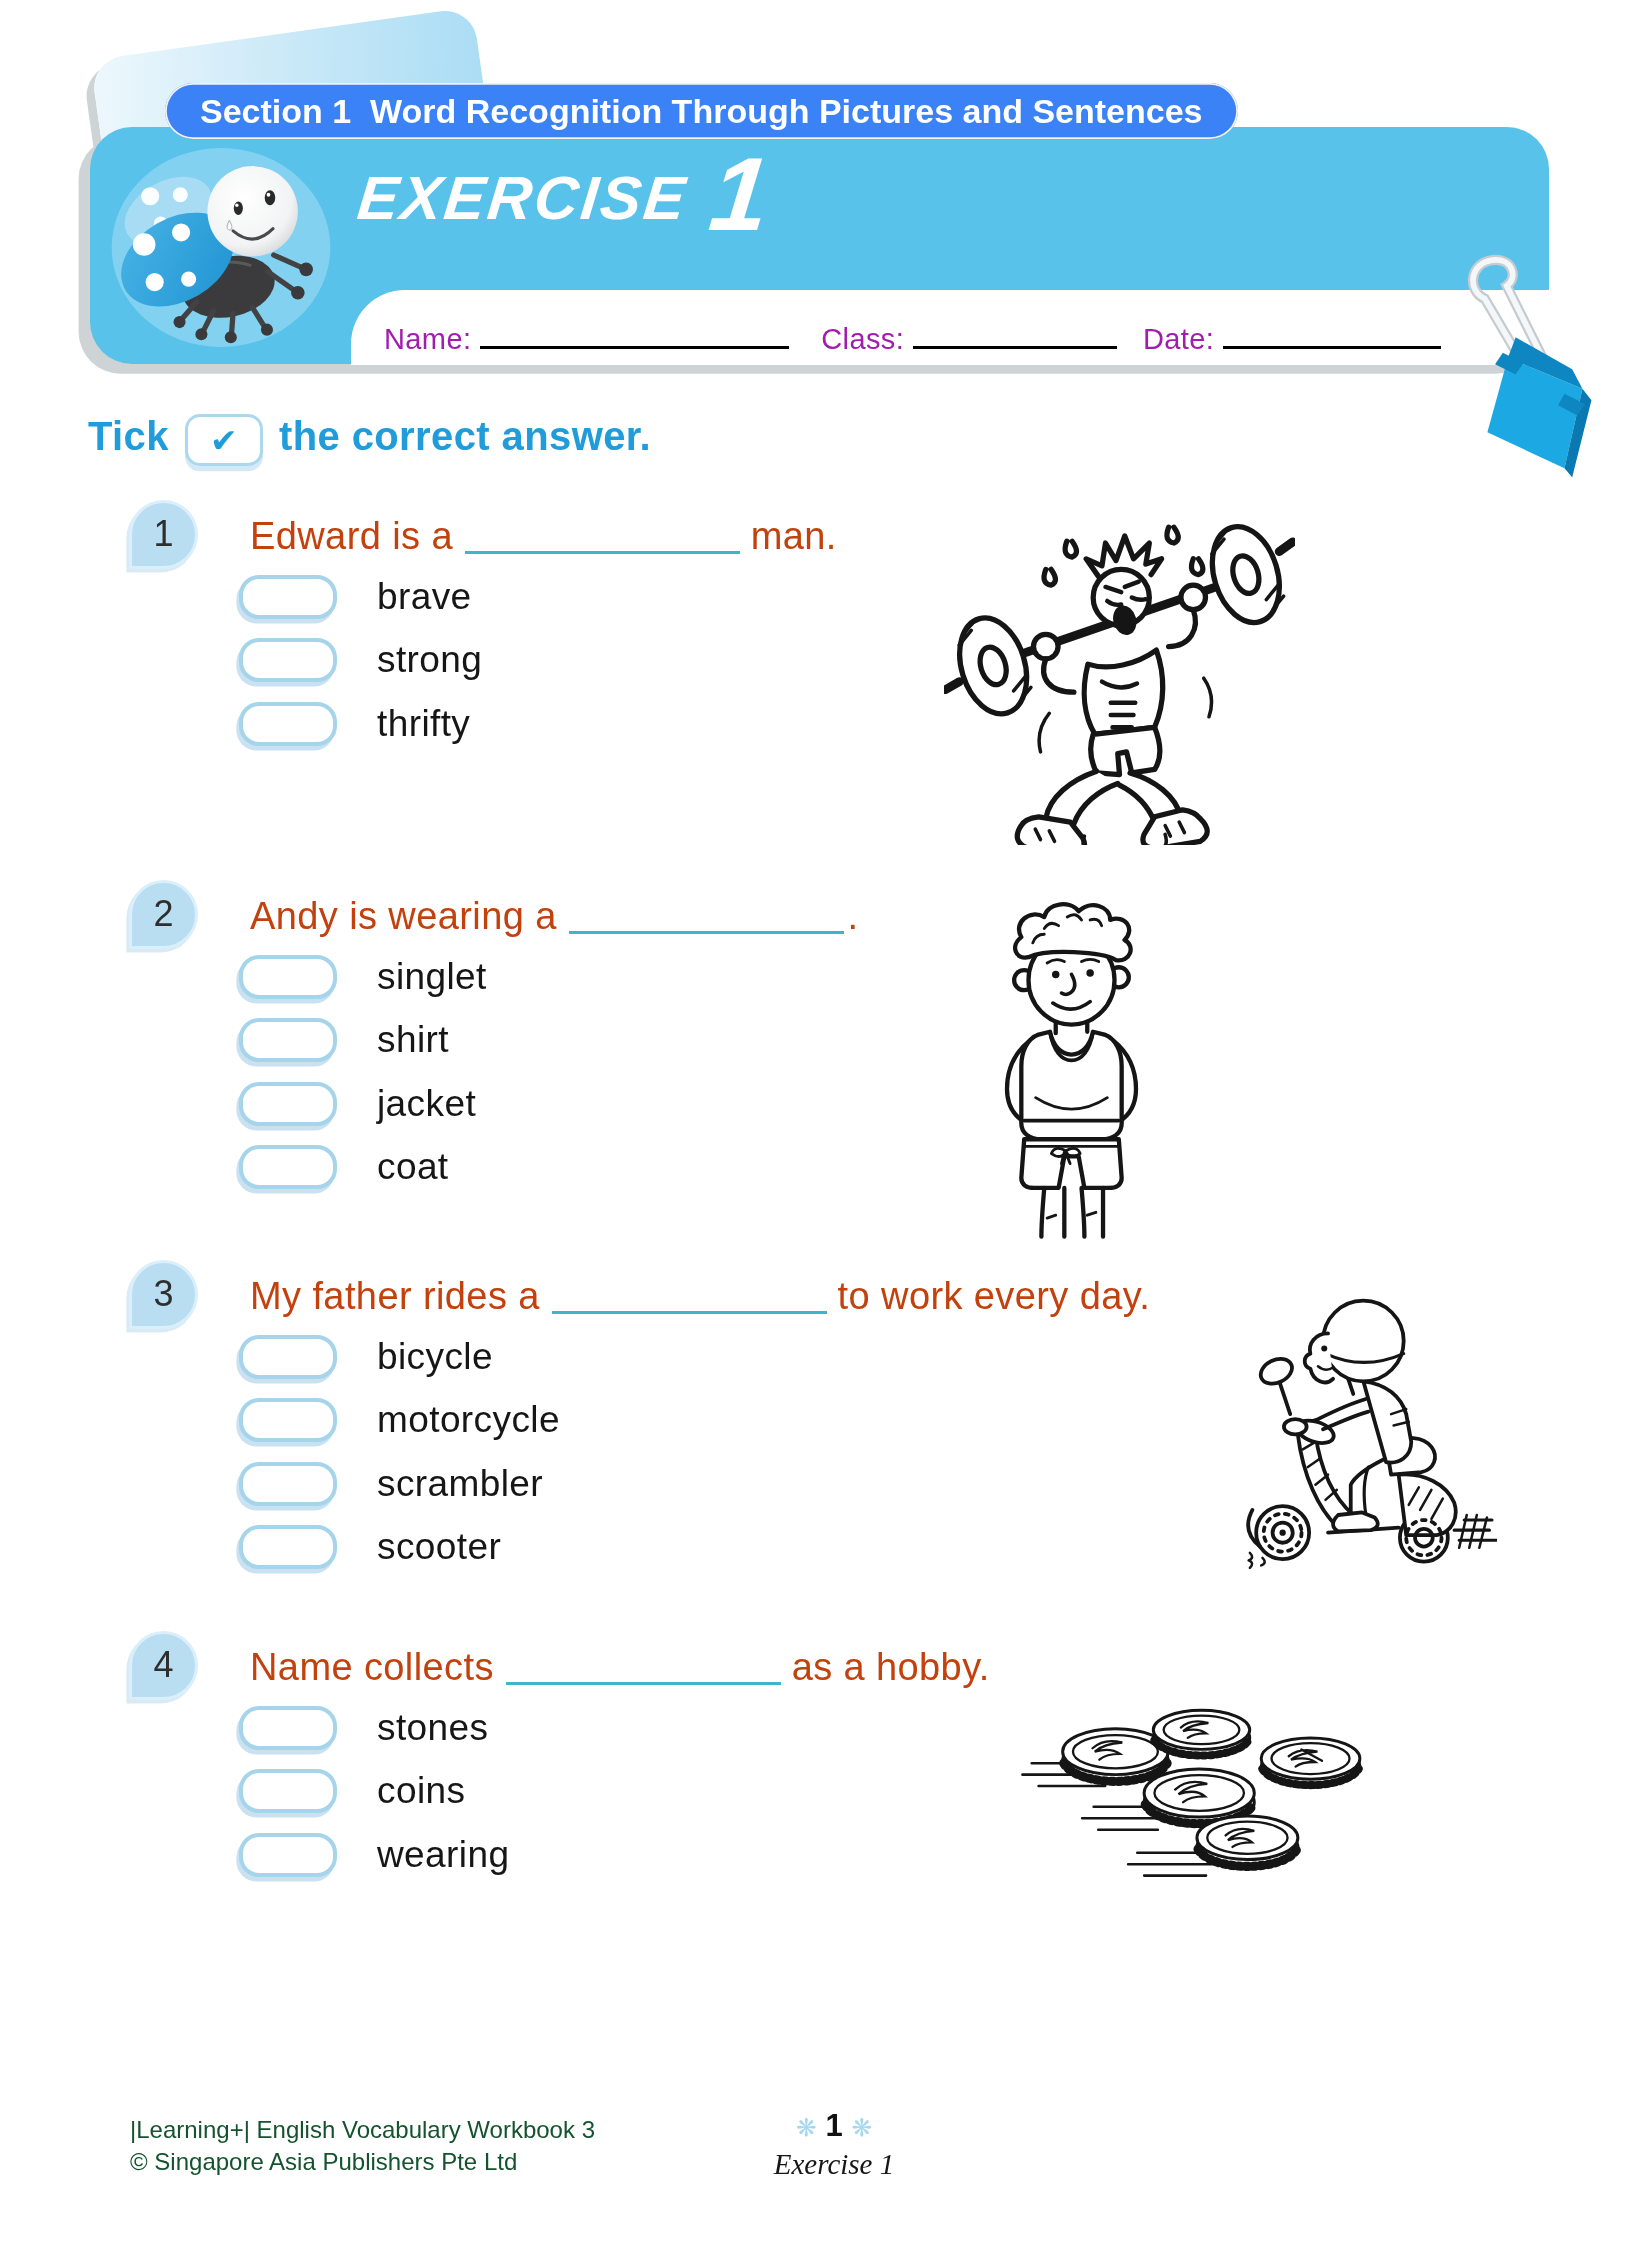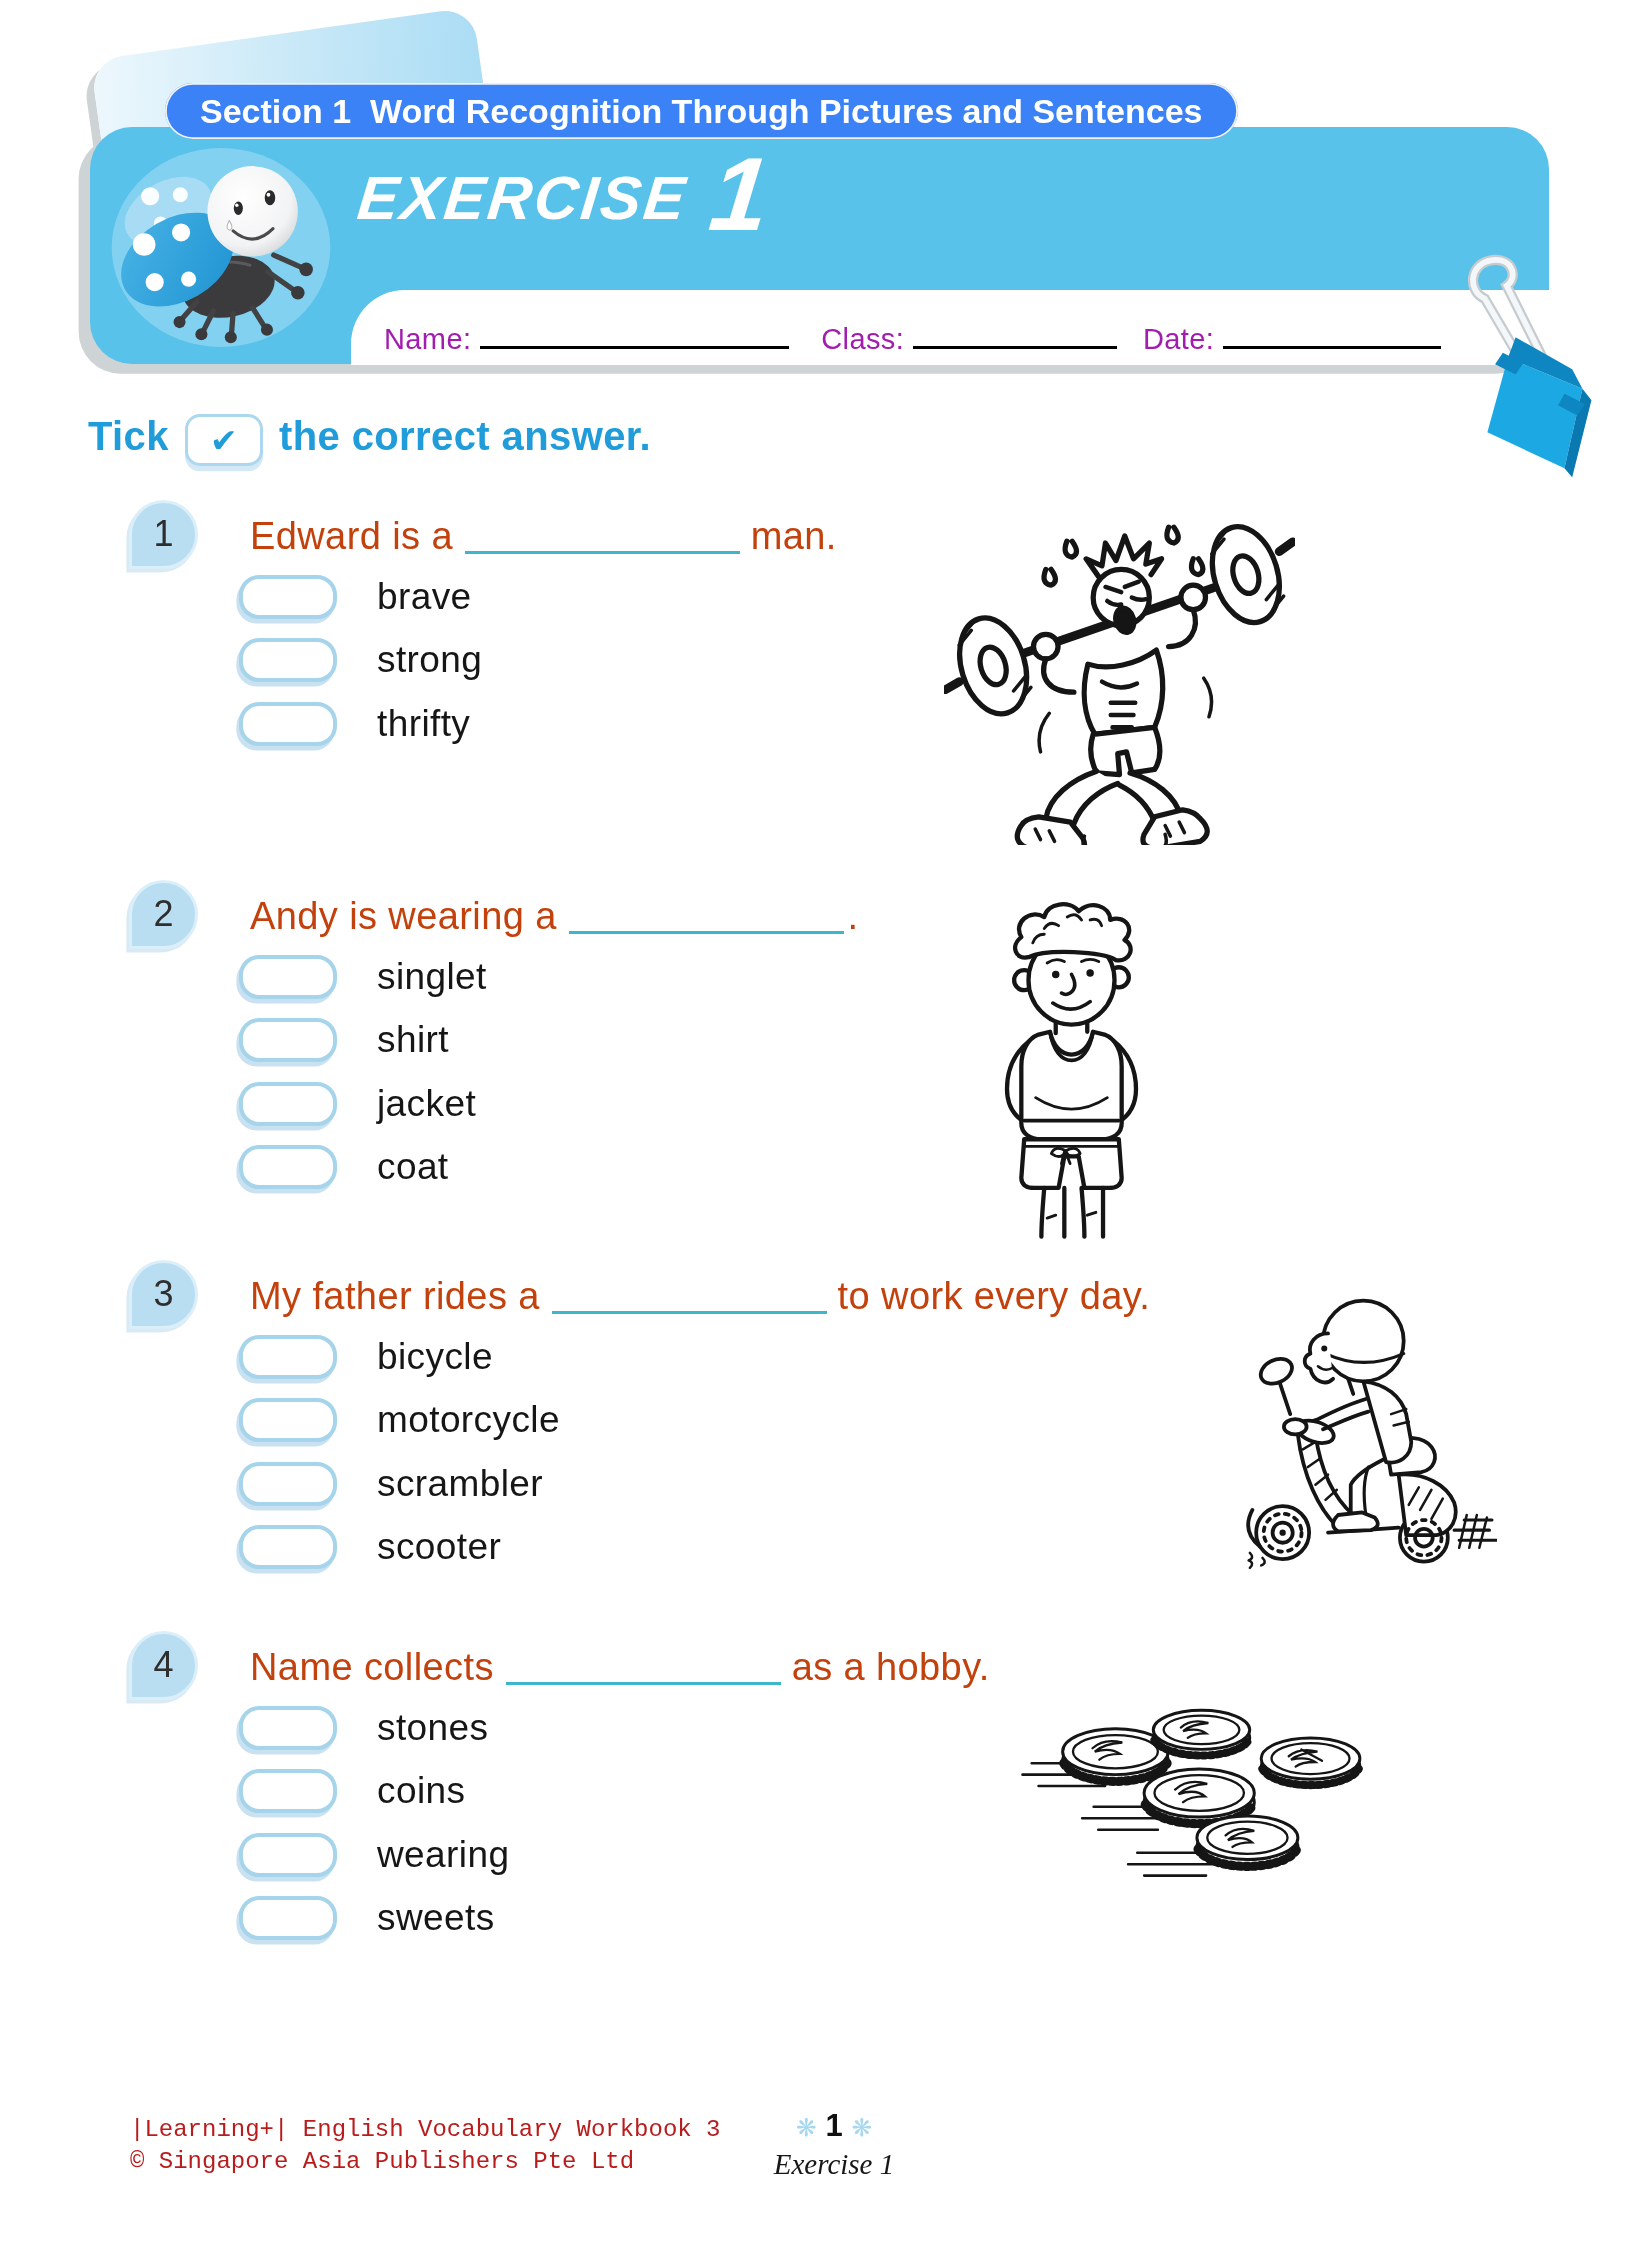--- a/index.html
+++ b/index.html
@@ -54,22 +54,22 @@
     box-shadow:-2.6px 4.4px 0 #c9e1f0;flex:0 0 auto;}
   .opt-label{margin-left:40px;font-size:37px;letter-spacing:0.4px;color:#161616;}
 
   .illus{position:absolute;z-index:1;}
   #illus-weightlifter{left:944px;top:485px;}
   #illus-boy{left:964px;top:897px;}
   #illus-scooter{left:1207px;top:1283px;}
   #illus-coins{left:1017px;top:1692px;}
 
   
-  .imprint{position:absolute;left:130px;top:2114px;font-family:Liberation Mono, monospace;
-    font-size:24px;line-height:32px;color:#b91c1c;}
+  .imprint{position:absolute;left:130px;top:2114px;font-family:Liberation Sans, sans-serif;
+    font-size:24px;line-height:32px;color:#14532d;}
   .pagecenter{position:absolute;left:720px;top:2108px;width:228px;text-align:center;}
   .pageno-row{font-size:31px;font-weight:bold;color:#111;}
   .ornament{color:#a5d8f0;font-size:24.6px;font-weight:normal;margin:0 8.8px;
     font-family:"DejaVu Sans",sans-serif;}
   .page-label{font-family:"Liberation Serif",serif;font-style:italic;font-size:29px;
     margin-top:3.5px;color:#161616;}
 </style>
 </head>
 <body>
 
@@ -256,24 +256,20 @@
             <span class="opt-box"></span>
             <span class="opt-label">stones</span>
           </div>
           <div class="opt-row">
             <span class="opt-box"></span>
             <span class="opt-label">coins</span>
           </div>
           <div class="opt-row">
             <span class="opt-box"></span>
             <span class="opt-label">wearing</span>
-          </div>
-          <div class="opt-row">
-            <span class="opt-box"></span>
-            <span class="opt-label">sweets</span>
           </div>
         </div>
     </section>
   </div>
 
   <svg id="illus-weightlifter" class="illus" width="351" height="360" viewBox="0 0 200 205">
     <g stroke="#151515" stroke-width="3" fill="none" stroke-linecap="round" stroke-linejoin="round">
       <path d="M70,32 q-3,8 3,9 q5,-2 0,-9"></path>
         <path d="M128,24 q-3,8 3,9 q5,-2 0,-9"></path>
       <path d="M58,48 q-3,8 3,9 q5,-2 0,-9"></path>

